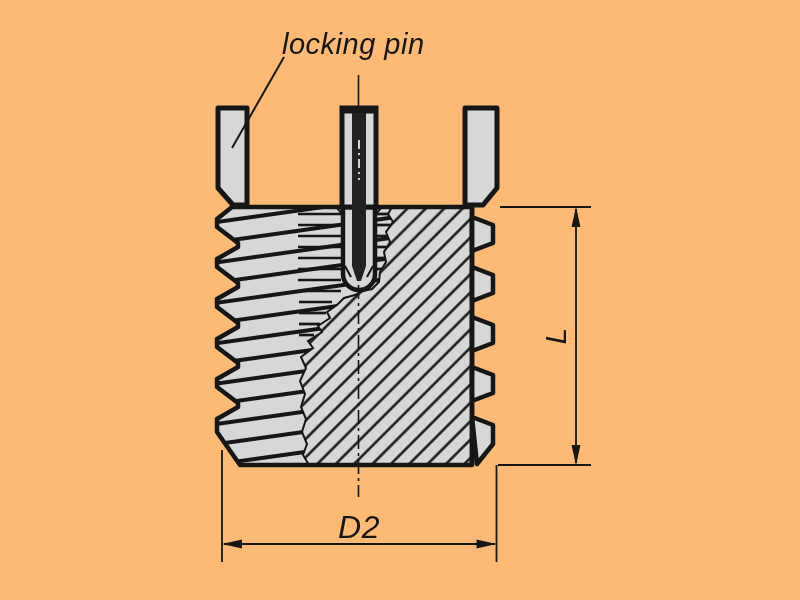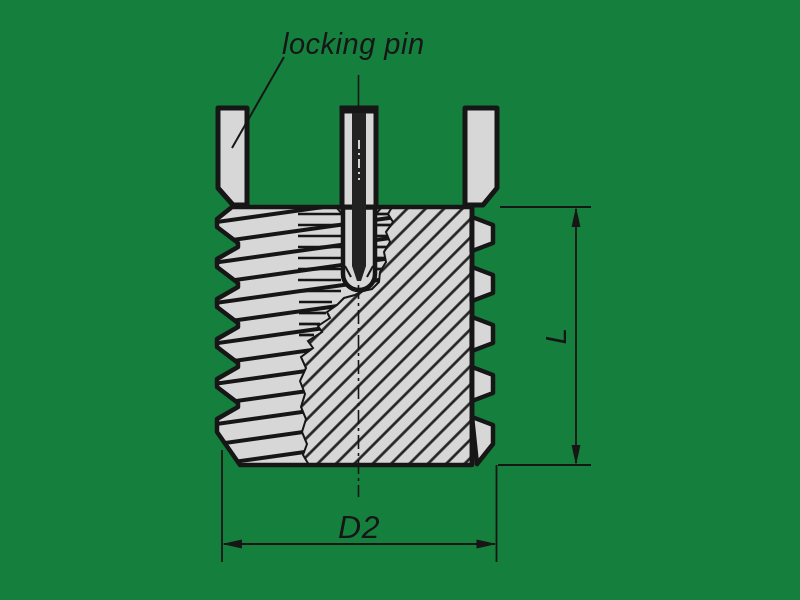--- a/index.html
+++ b/index.html
@@ -1,16 +1,16 @@
 <!DOCTYPE html>
 <html><head>
 <meta charset="utf-8">
 <style>
   html,body{margin:0;padding:0;background:#ffffff;}
-  .stage{position:relative;width:800px;height:600px;background:#15803d;overflow:hidden;
+  .stage{position:relative;width:800px;height:600px;background:#fdba74;overflow:hidden;
          font-family:"Liberation Sans",sans-serif;}
   svg{display:block;}
   text{fill:#161616;}
   .cad-label{font-style:italic;font-weight:500;letter-spacing:0.5px;}
 </style>
 </head>
 <body>
 
 <div class="stage">
 <svg width="800" height="600" viewBox="0 0 800 600">

